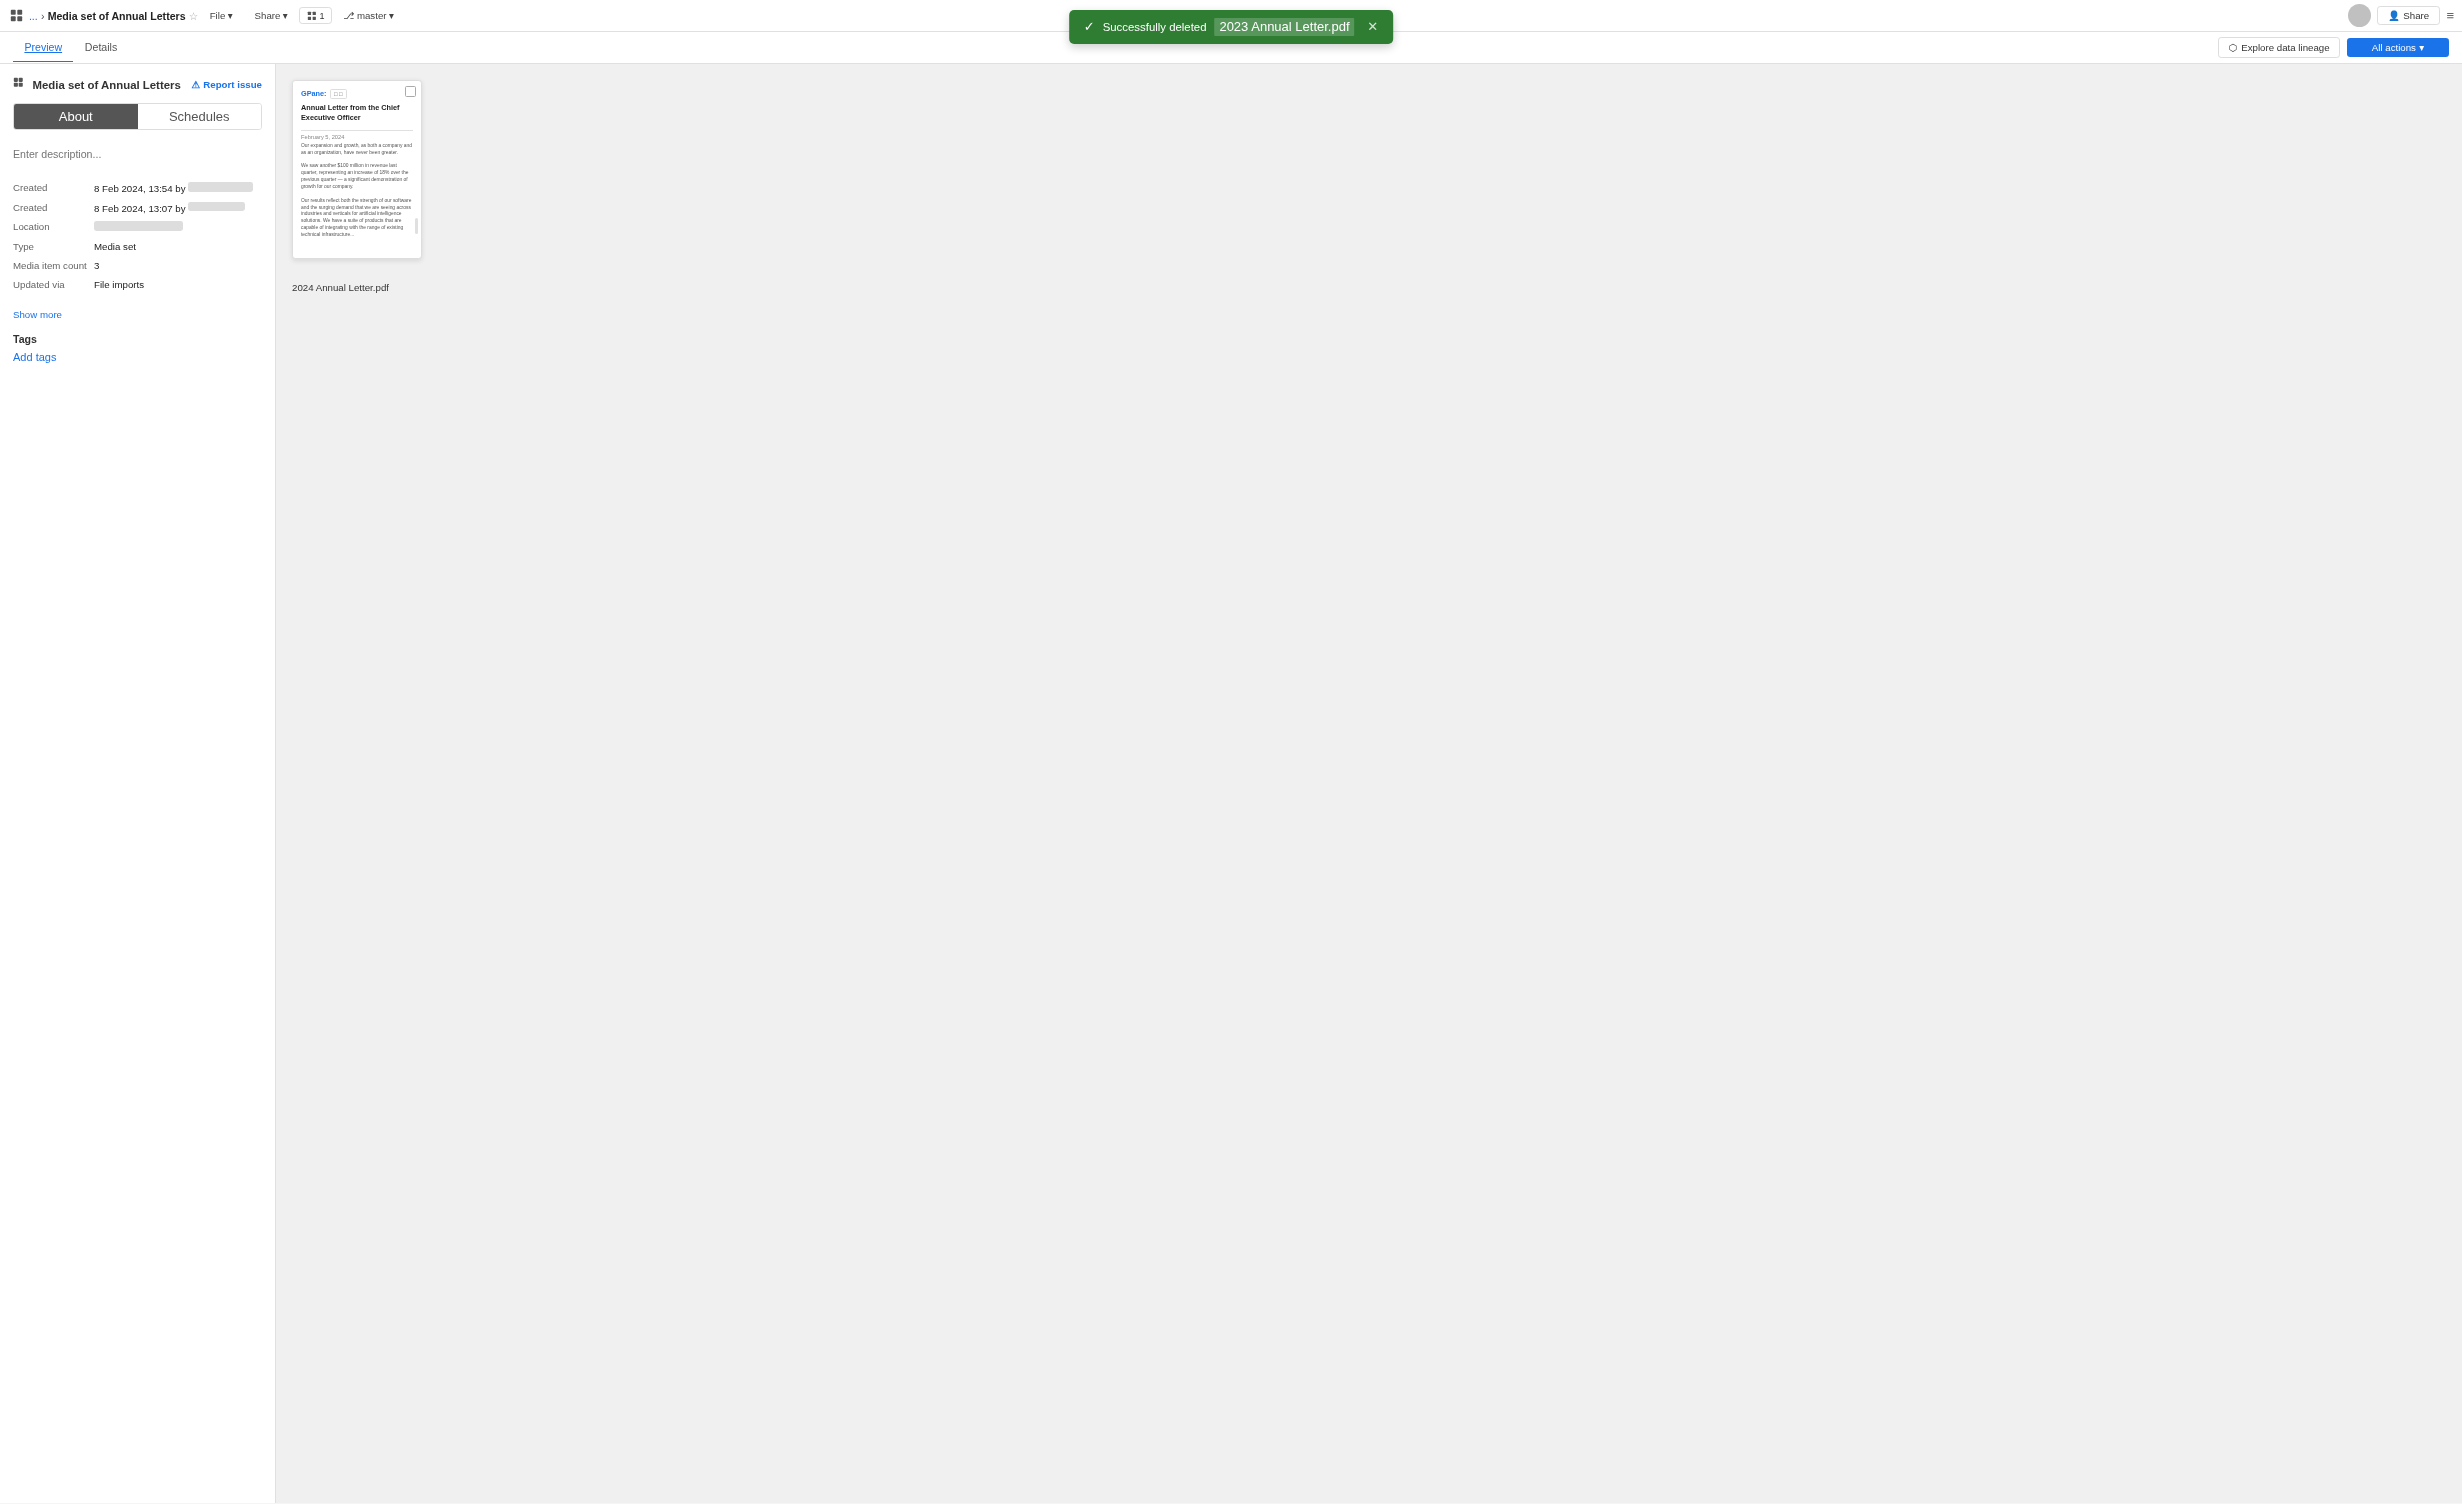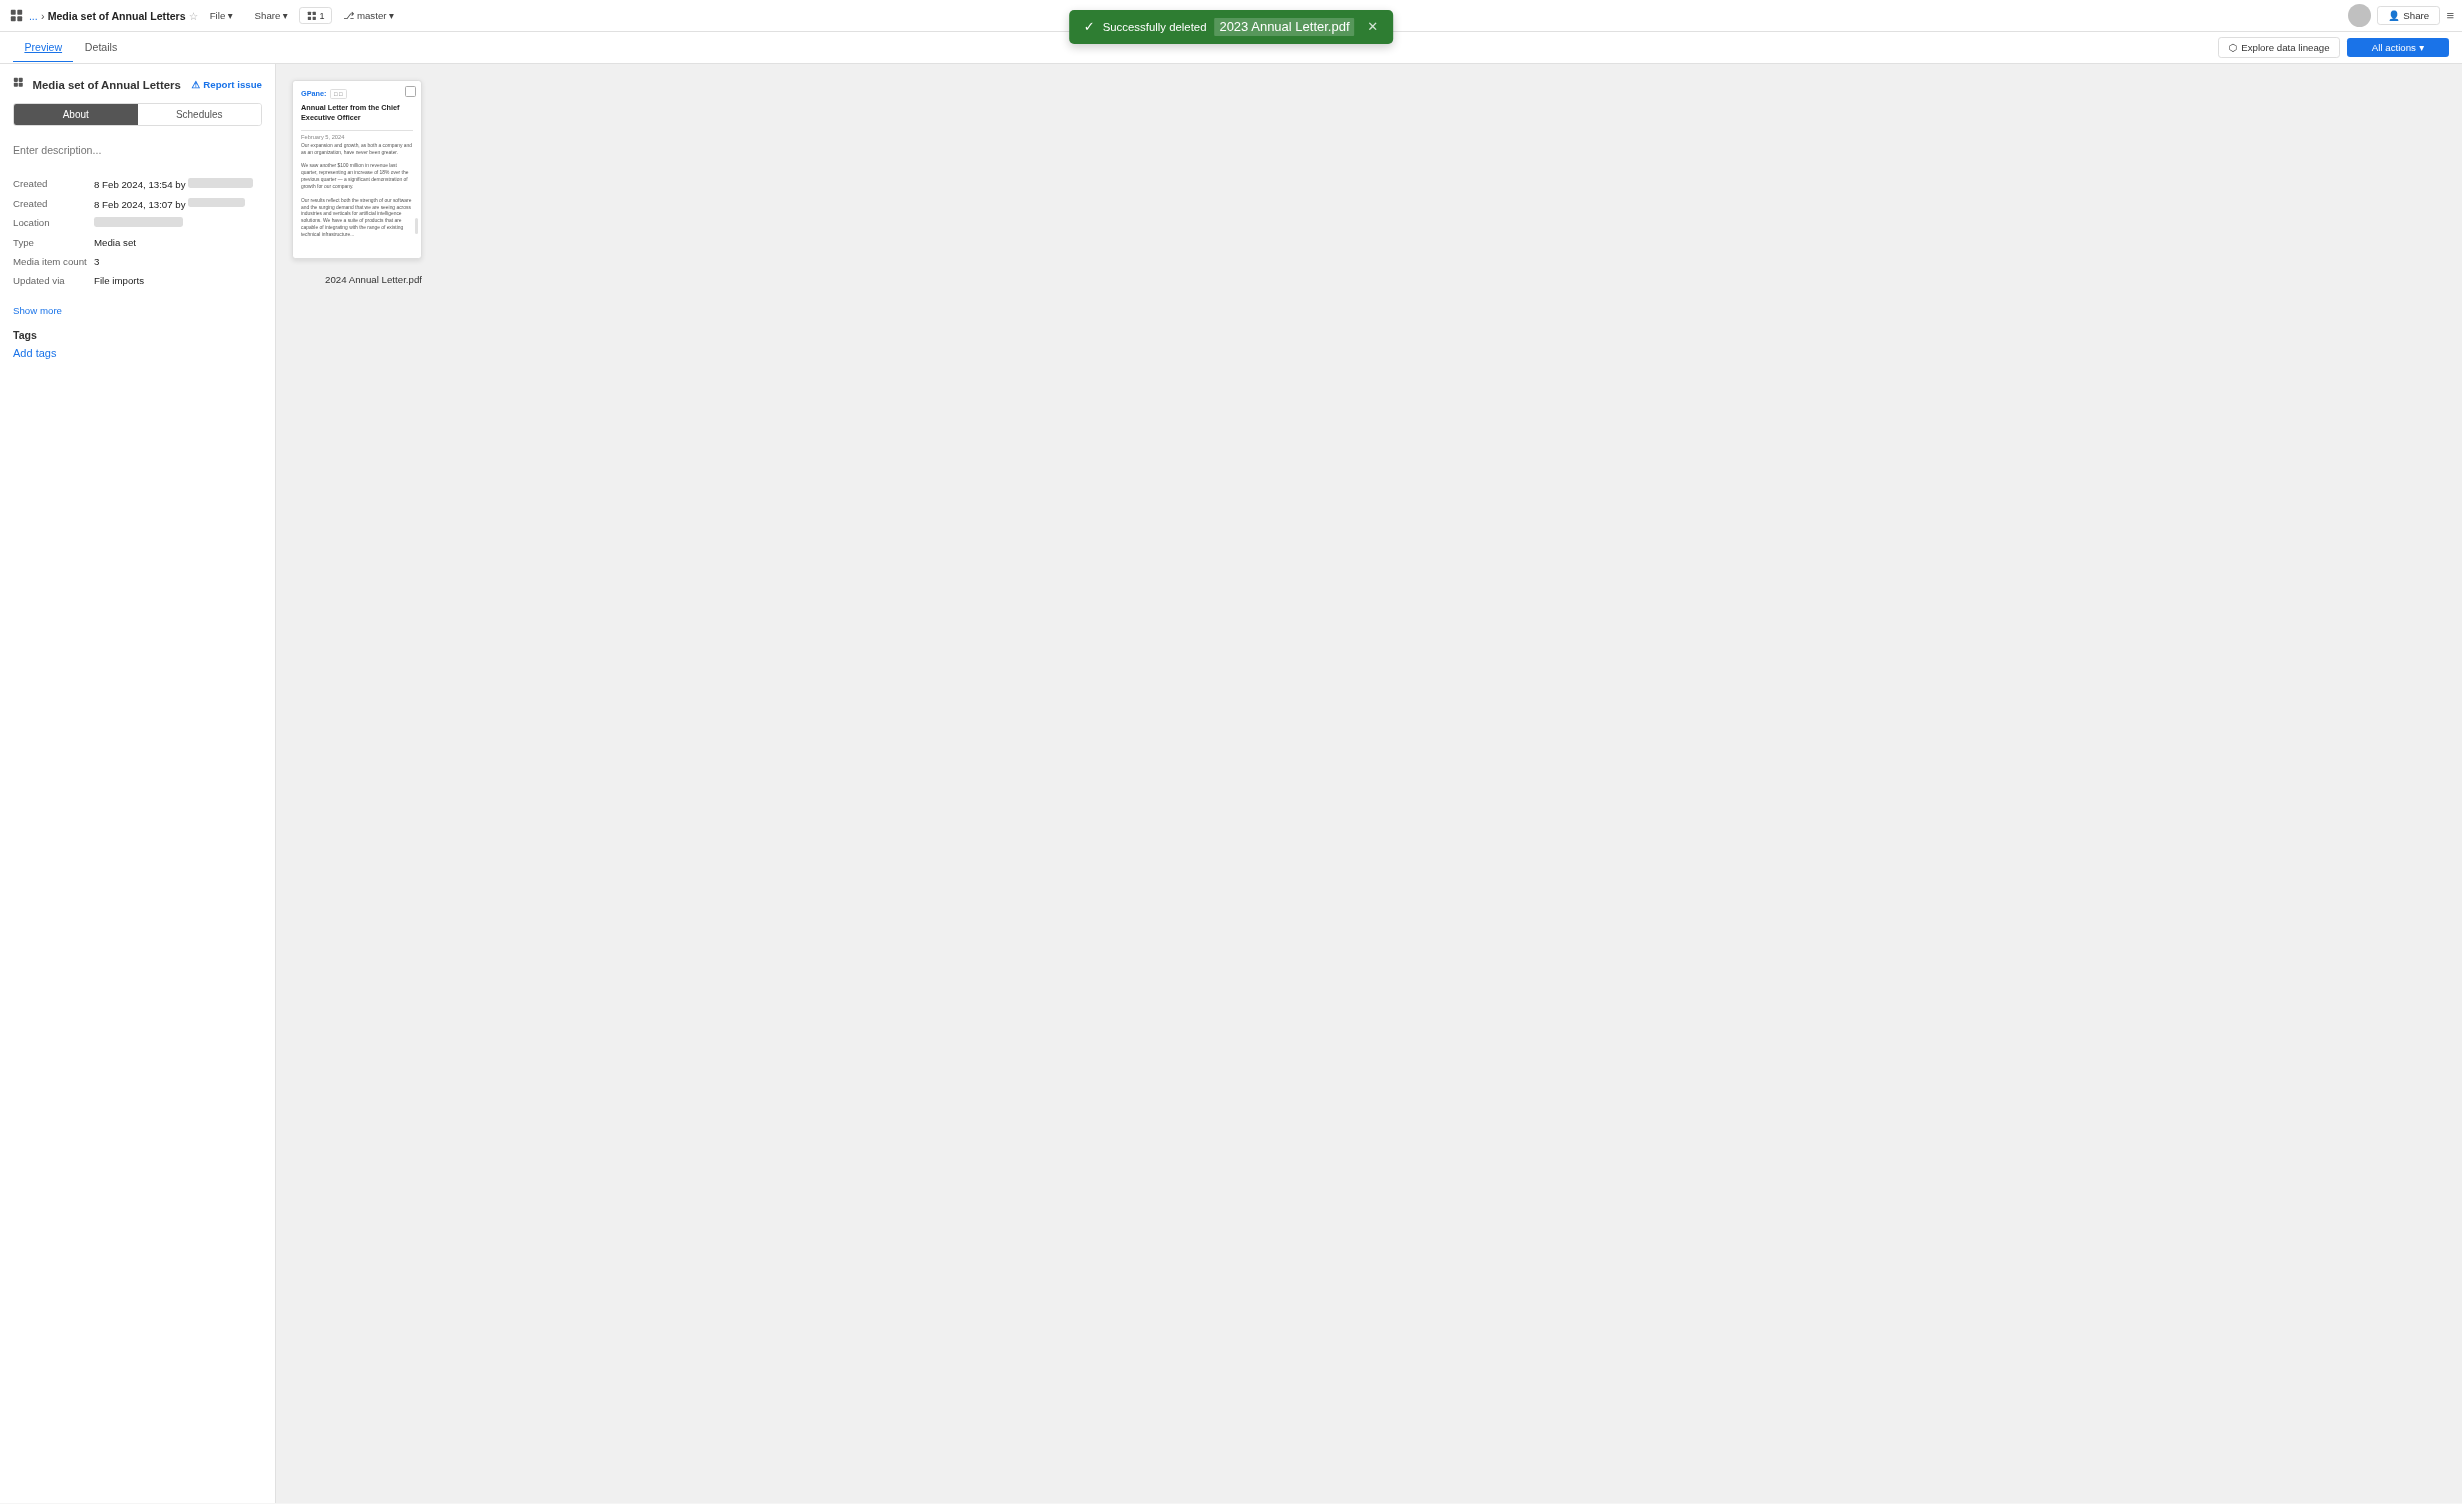--- a/index.html
+++ b/index.html
@@ -51,21 +51,21 @@
     
     .sidebar {
       width: 276px; min-width: 276px; background: #fff; border-right: 0.8px solid #e0e0e0;
       overflow-y: auto; padding: 13px;
     }
     .sidebar-title { display: flex; align-items: center; gap: 6.5px; font-weight: 600; font-size: 11.4px; margin-bottom: 11.4px; }
     .report-link { display: flex; align-items: center; gap: 3.2px; font-size: 9.7px; color: #1a73e8; cursor: pointer; margin-left: auto; }
 
     
     .sidebar-tabs { display: flex; border: 0.8px solid #ddd; border-radius: 3.2px; overflow: hidden; margin-bottom: 13px; }
-    .sidebar-tab { flex: 1; padding: 4.9px 0; text-align: center; font-size: 10px; cursor: pointer; color: #555; background: #fff; }
+    .sidebar-tab { flex: 1; padding: 4.9px 0; text-align: center; font-size: 13px; cursor: pointer; color: #555; background: #fff; }
     .sidebar-tab.active { background: #555; color: #fff; font-weight: 500; }
 
     .description-input { color: #aaa; font-size: 10.6px; padding: 4.9px 0; cursor: pointer; border: none; background: transparent; width: 100%; margin-bottom: 13px; }
 
     .meta-table { width: 100%; border-collapse: collapse; margin-bottom: 8px; }
     .meta-table tr td { padding: 4px 0; vertical-align: top; font-size: 9.7px; }
     .meta-table tr td:first-child { color: #666; width: 81px; }
     .meta-table tr td:last-child { color: #222; }
 
     .placeholder-bar { display: inline-block; height: 9.7px; background: #ddd; border-radius: 2.4px; }
@@ -74,22 +74,22 @@
 
     .tags-section { margin-top: 13px; }
     .tags-title { font-size: 10.6px; font-weight: 600; margin-bottom: 6.5px; }
     .add-tags { color: #1a73e8; font-size: 11px; cursor: pointer; }
 
     
     .content-area { flex: 1; background: #f0f0f0; padding: 16px; overflow-y: auto; }
 
     
     .file-card {
-      display: inline-flex; flex-direction: column; align-items: flex-end;
-      cursor: pointer; gap: 15px;
+      display: inline-flex; flex-direction: column; align-items: flex-start;
+      cursor: pointer; gap: 23px;
     }
     .file-thumbnail {
       width: 130px; height: 179px; background: #fff;
       border: 0.8px solid #ddd; border-radius: 3.2px; overflow: hidden;
       box-shadow: 0 1.6px 4.9px rgba(0,0,0,0.1); position: relative;
       display: flex; flex-direction: column; padding: 8px;
     }
     .thumb-checkbox { position: absolute; top: 4.9px; right: 4.9px; width: 11.4px; height: 11.4px; border: 0.8px solid #aaa; border-radius: 1.6px; background: #fff; }
     .thumb-icon-row { display: flex; gap: 3.2px; align-items: center; margin-bottom: 4.9px; }
     .thumb-logo { font-size: 7.3px; color: #1a73e8; font-weight: bold; }

